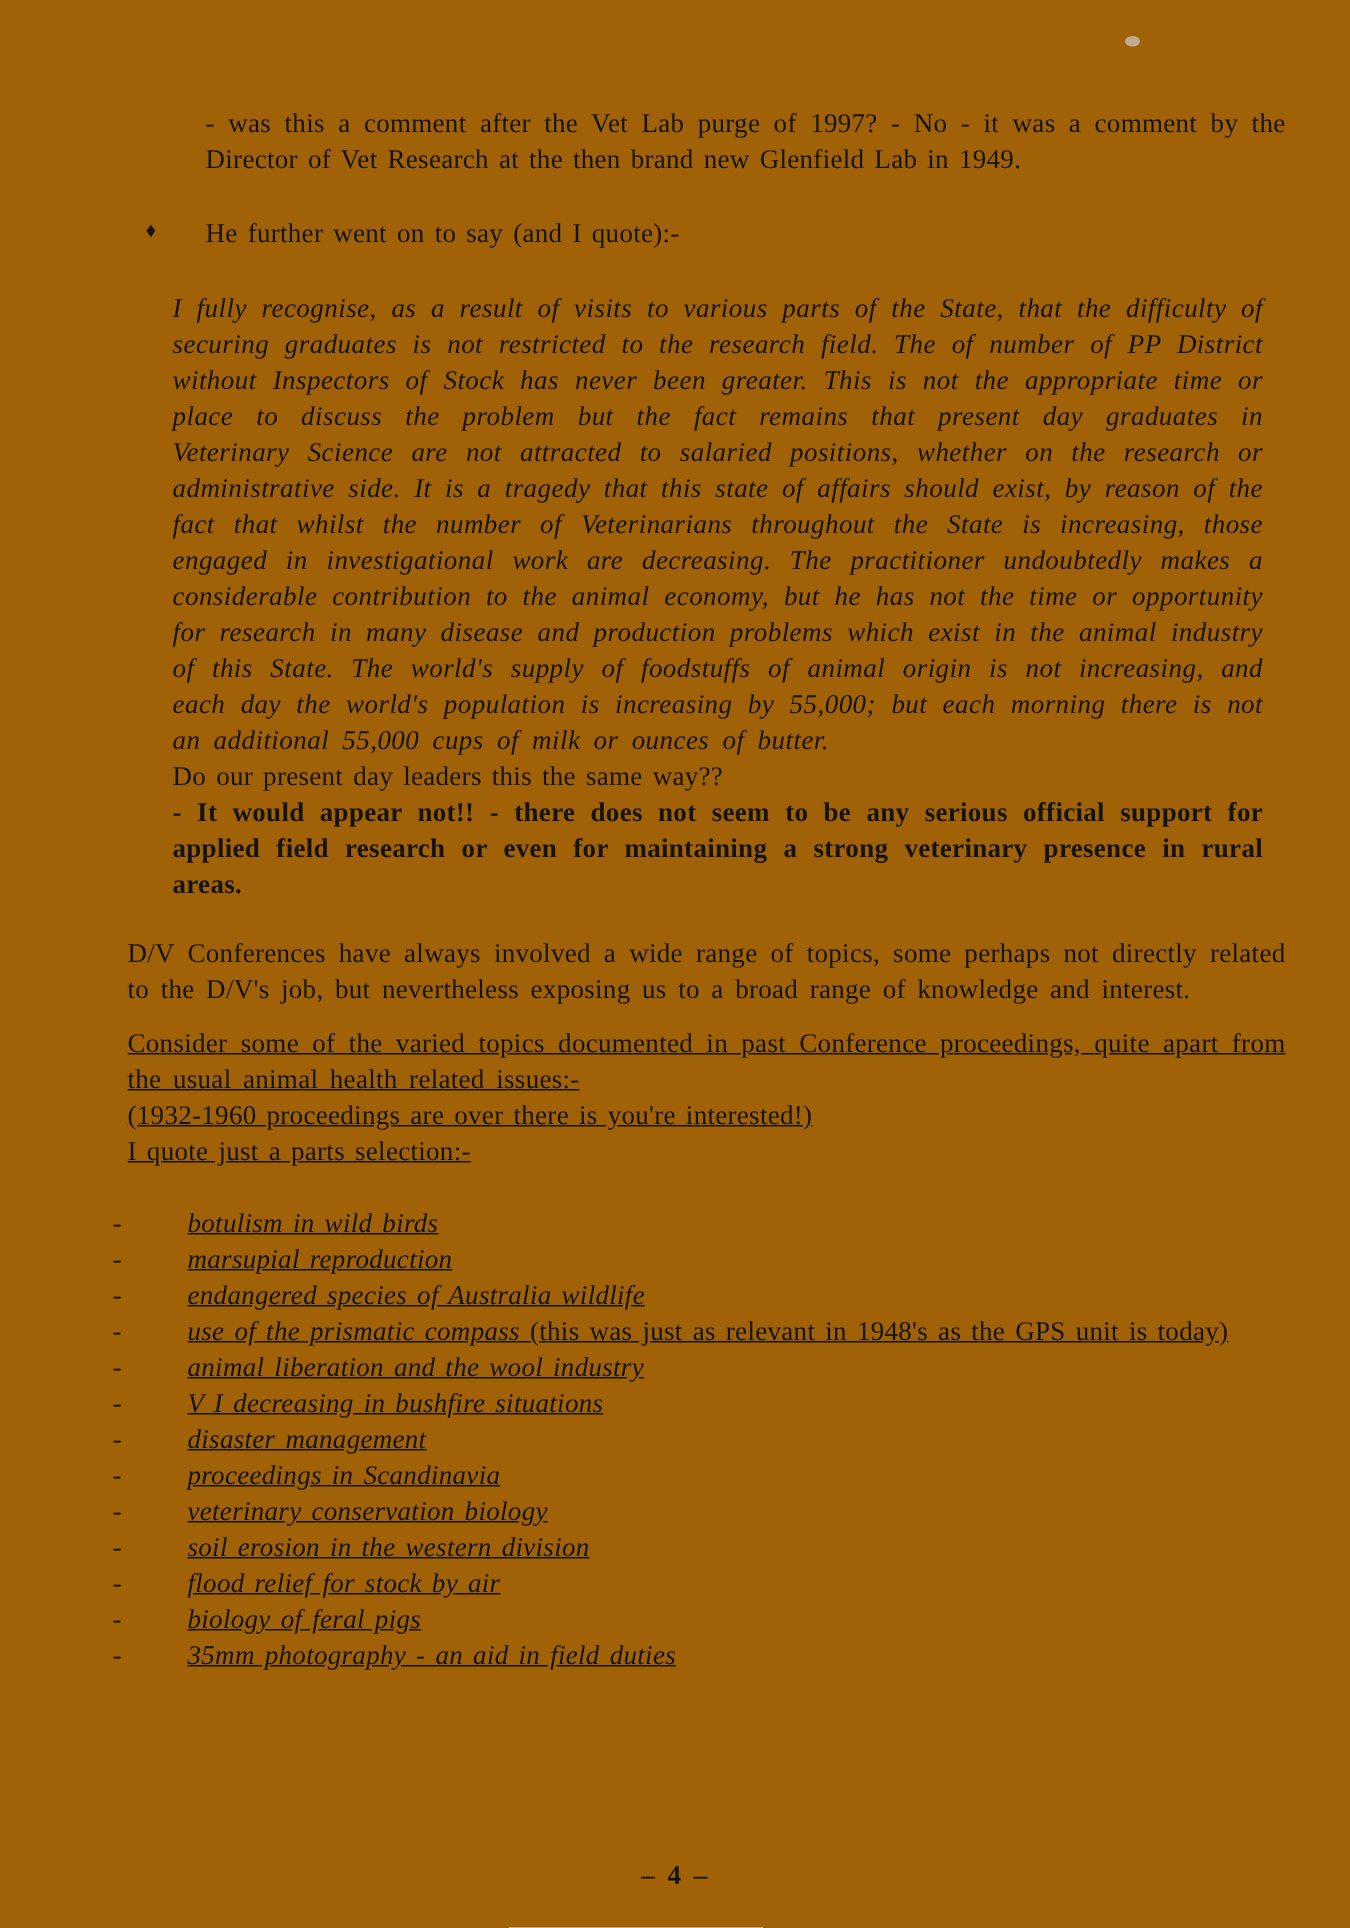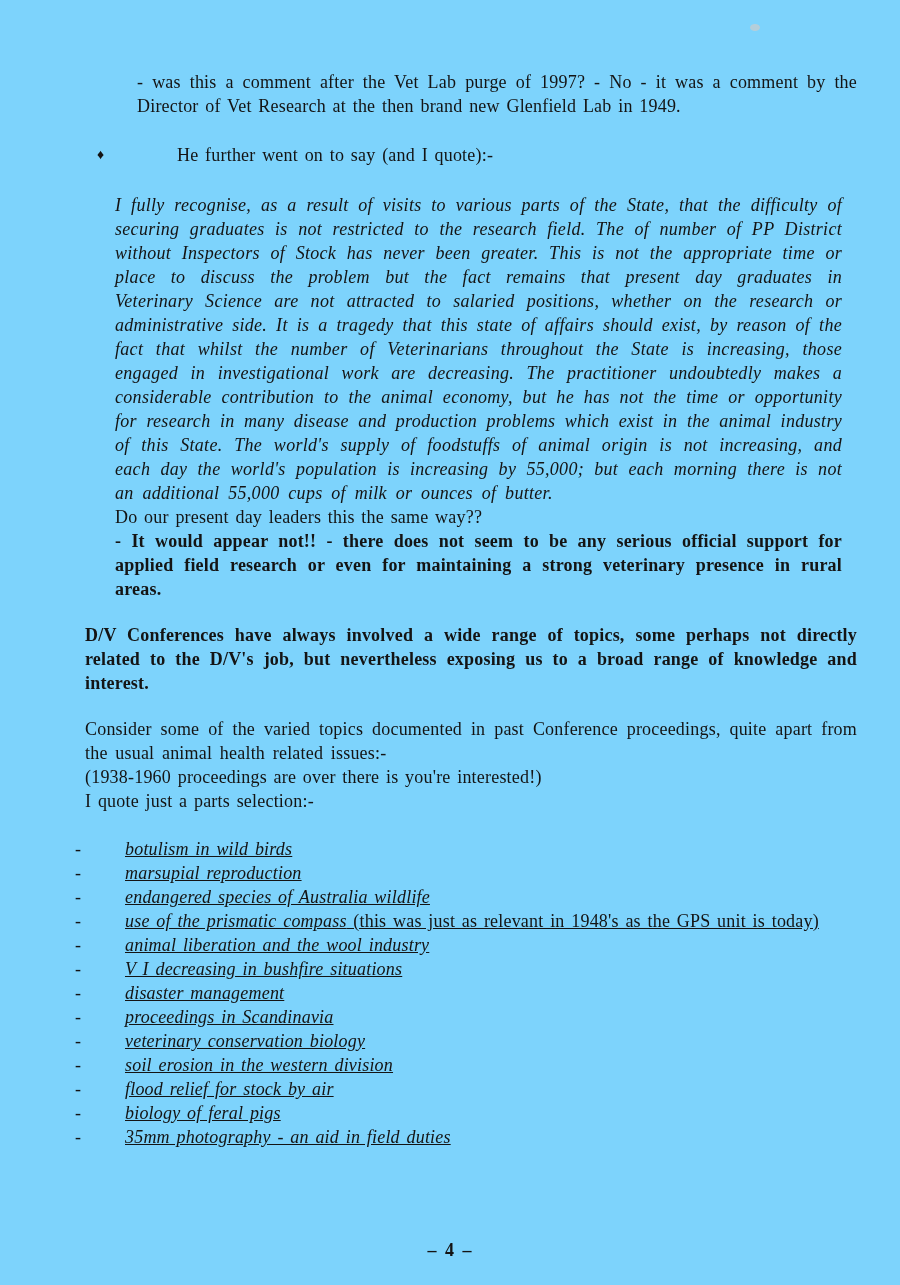--- a/index.html
+++ b/index.html
@@ -1,20 +1,20 @@
 <!DOCTYPE html>
 <html><head>
 <meta charset="utf-8">
 <style>
   html, body { margin:0; padding:0; background:#e8e8e8; }
   .page {
     position:relative;
     width:900px; height:1285px;
     margin:0 auto;
-    background:#7dd3fc;
+    background:#a16207;
     font-family:"Liberation Serif", serif;
     color:#141414;
     font-size:18px;
     line-height:24px;
     letter-spacing:0.2px;
     word-spacing:2px;
     overflow:hidden;
   }
 
   .opening-note {
@@ -22,43 +22,43 @@
     text-align:justify;
   }
 
   .bullet-row {
     display:flex;
     margin-top:25px;
     padding-left:97px;
     padding-right:43px;
   }
   .bullet-marker { flex:0 0 40px; font-size:14px; line-height:24px; }
-  .bullet-text  { flex:1;margin-left:40px; }
+  .bullet-text  { flex:1; }
 
   .quote-block {
     margin:26px 58px 0 115px;
   }
   .quote-body {
     font-style:italic;
     text-align:justify;
     word-spacing:4px;
     letter-spacing:0.3px;
   }
   .quote-question { margin-top:0; }
   .quote-answer  { text-align:justify;font-weight:bold; }
 
   .dv-para {
     margin:22px 43px 0 85px;
     text-align:justify;
     word-spacing:3px;
-    font-weight:bold;
   }
 
   .consider-block {
-    margin:22px 43px 0 85px;
+    margin:12px 43px 0 85px;
+    text-decoration:underline;
   }
   .consider-para { text-align:justify; word-spacing:3px; }
 
   .topics { margin-top:24px; }
   .topic-row {
     display:flex;
     padding:0 45px 0 75px;
   }
   .topic-dash { flex:0 0 50px; }
   .topic-text { flex:1; text-align:justify;text-decoration:underline; }
@@ -100,21 +100,21 @@
   <div class="quote-block">
     <p class="quote-body" style="margin:0">I fully recognise, as a result of visits to various parts of the State, that the difficulty of securing graduates is not restricted to the research field.  The of number of PP District without Inspectors of Stock has never been greater.  This is not the appropriate time or place to discuss the problem but the fact remains that present day graduates in Veterinary Science are not attracted to salaried positions, whether on the research or administrative side.  It is a tragedy that this state of affairs should exist, by reason of the fact that whilst the number of Veterinarians throughout the State is increasing, those engaged in investigational work are decreasing.  The practitioner undoubtedly makes a considerable contribution to the animal economy, but he has not the time or opportunity for research in many disease and production problems which exist in the animal industry of this State.  The world's supply of foodstuffs of animal origin is not increasing, and each day the world's population is increasing by 55,000; but each morning there is not an additional 55,000 cups of milk or ounces of butter.</p>
     <p class="quote-question" style="margin:0">Do our present day leaders this the same way??</p>
     <p class="quote-answer" style="margin:0">- It would appear not!! - there does not seem to be any serious official support for applied field research or even for maintaining a strong veterinary presence in rural areas.</p>
   </div>
 
   <p class="dv-para">D/V Conferences have always involved a wide range of topics, some perhaps not directly related to the D/V's job, but nevertheless exposing us to a broad range of knowledge and interest.</p>
 
   <div class="consider-block">
     <p class="consider-para" style="margin:0">Consider some of the varied topics documented in past Conference proceedings, quite apart from the usual animal health related issues:-</p>
-    <p style="margin:0">(1938-1960 proceedings are over there is you're interested!)</p>
+    <p style="margin:0">(1932-1960 proceedings are over there is you're interested!)</p>
     <p style="margin:0">I quote just a parts selection:-</p>
   </div>
 
   <div class="topics">
     <div class="topic-row">
       <span class="topic-dash">-</span>
       <span class="topic-text"><span class="ital">botulism in wild birds</span><span class="roman"></span></span>
     </div>
     <div class="topic-row">
       <span class="topic-dash">-</span>

